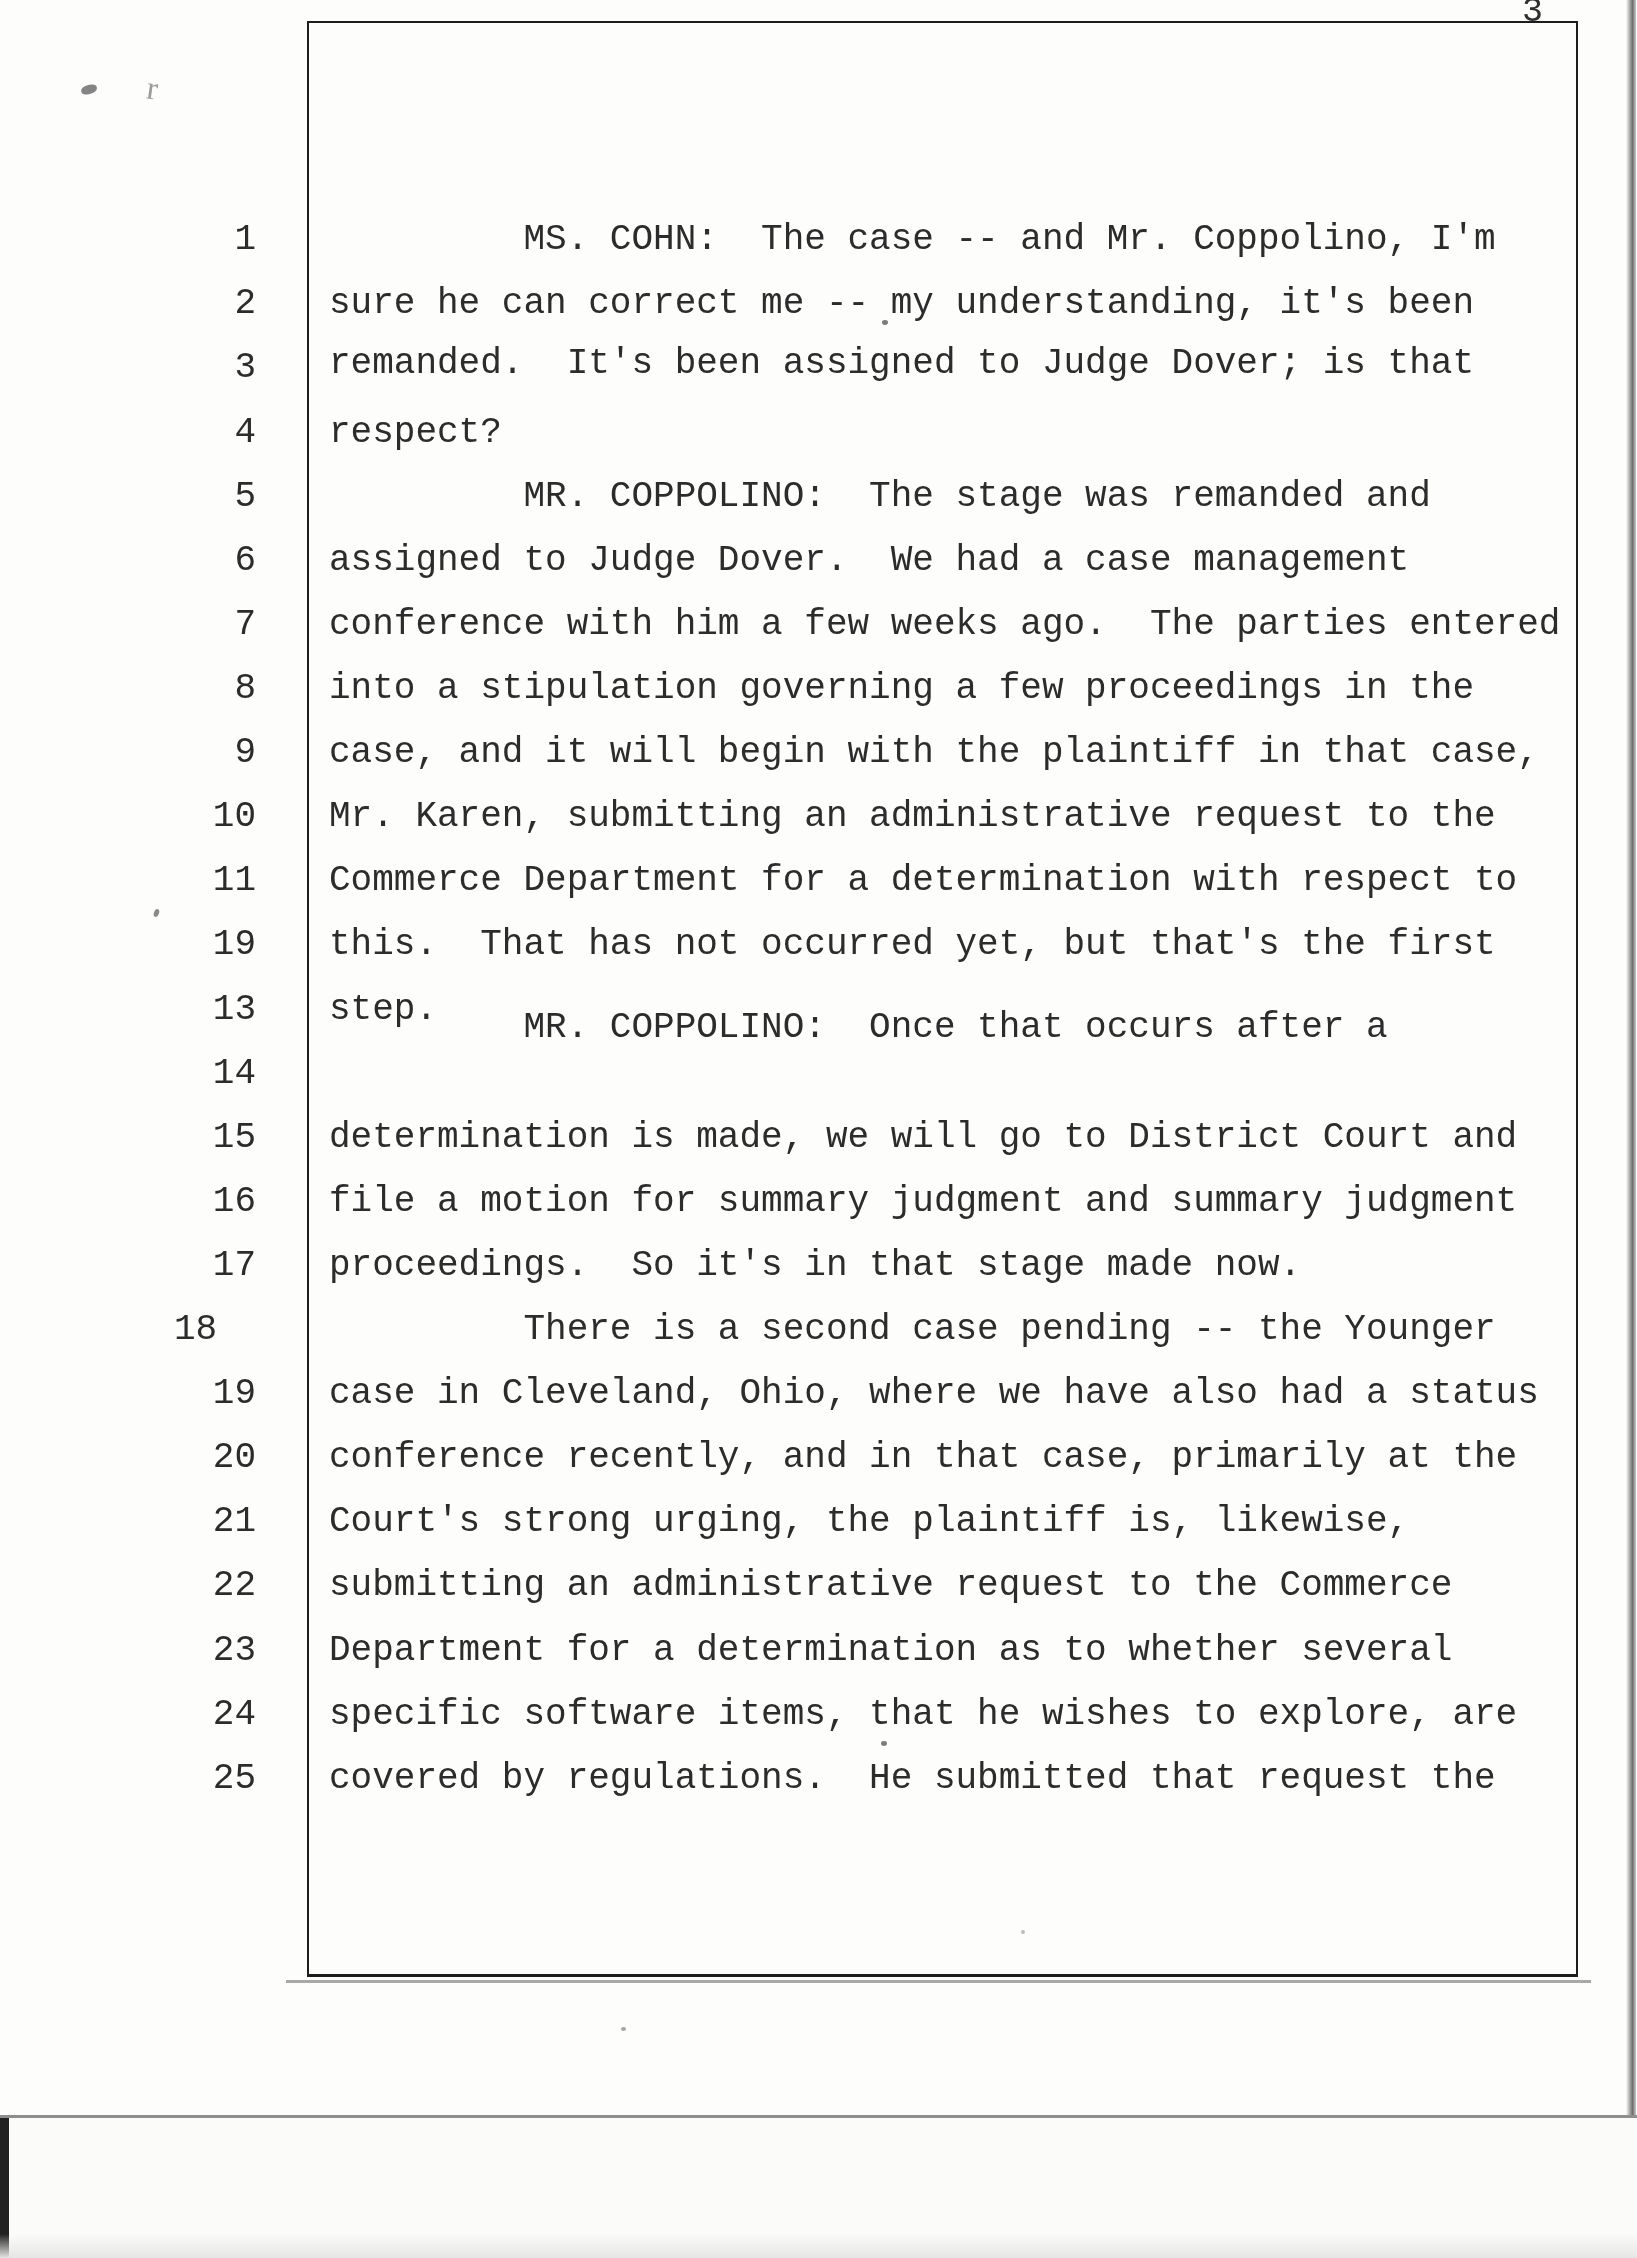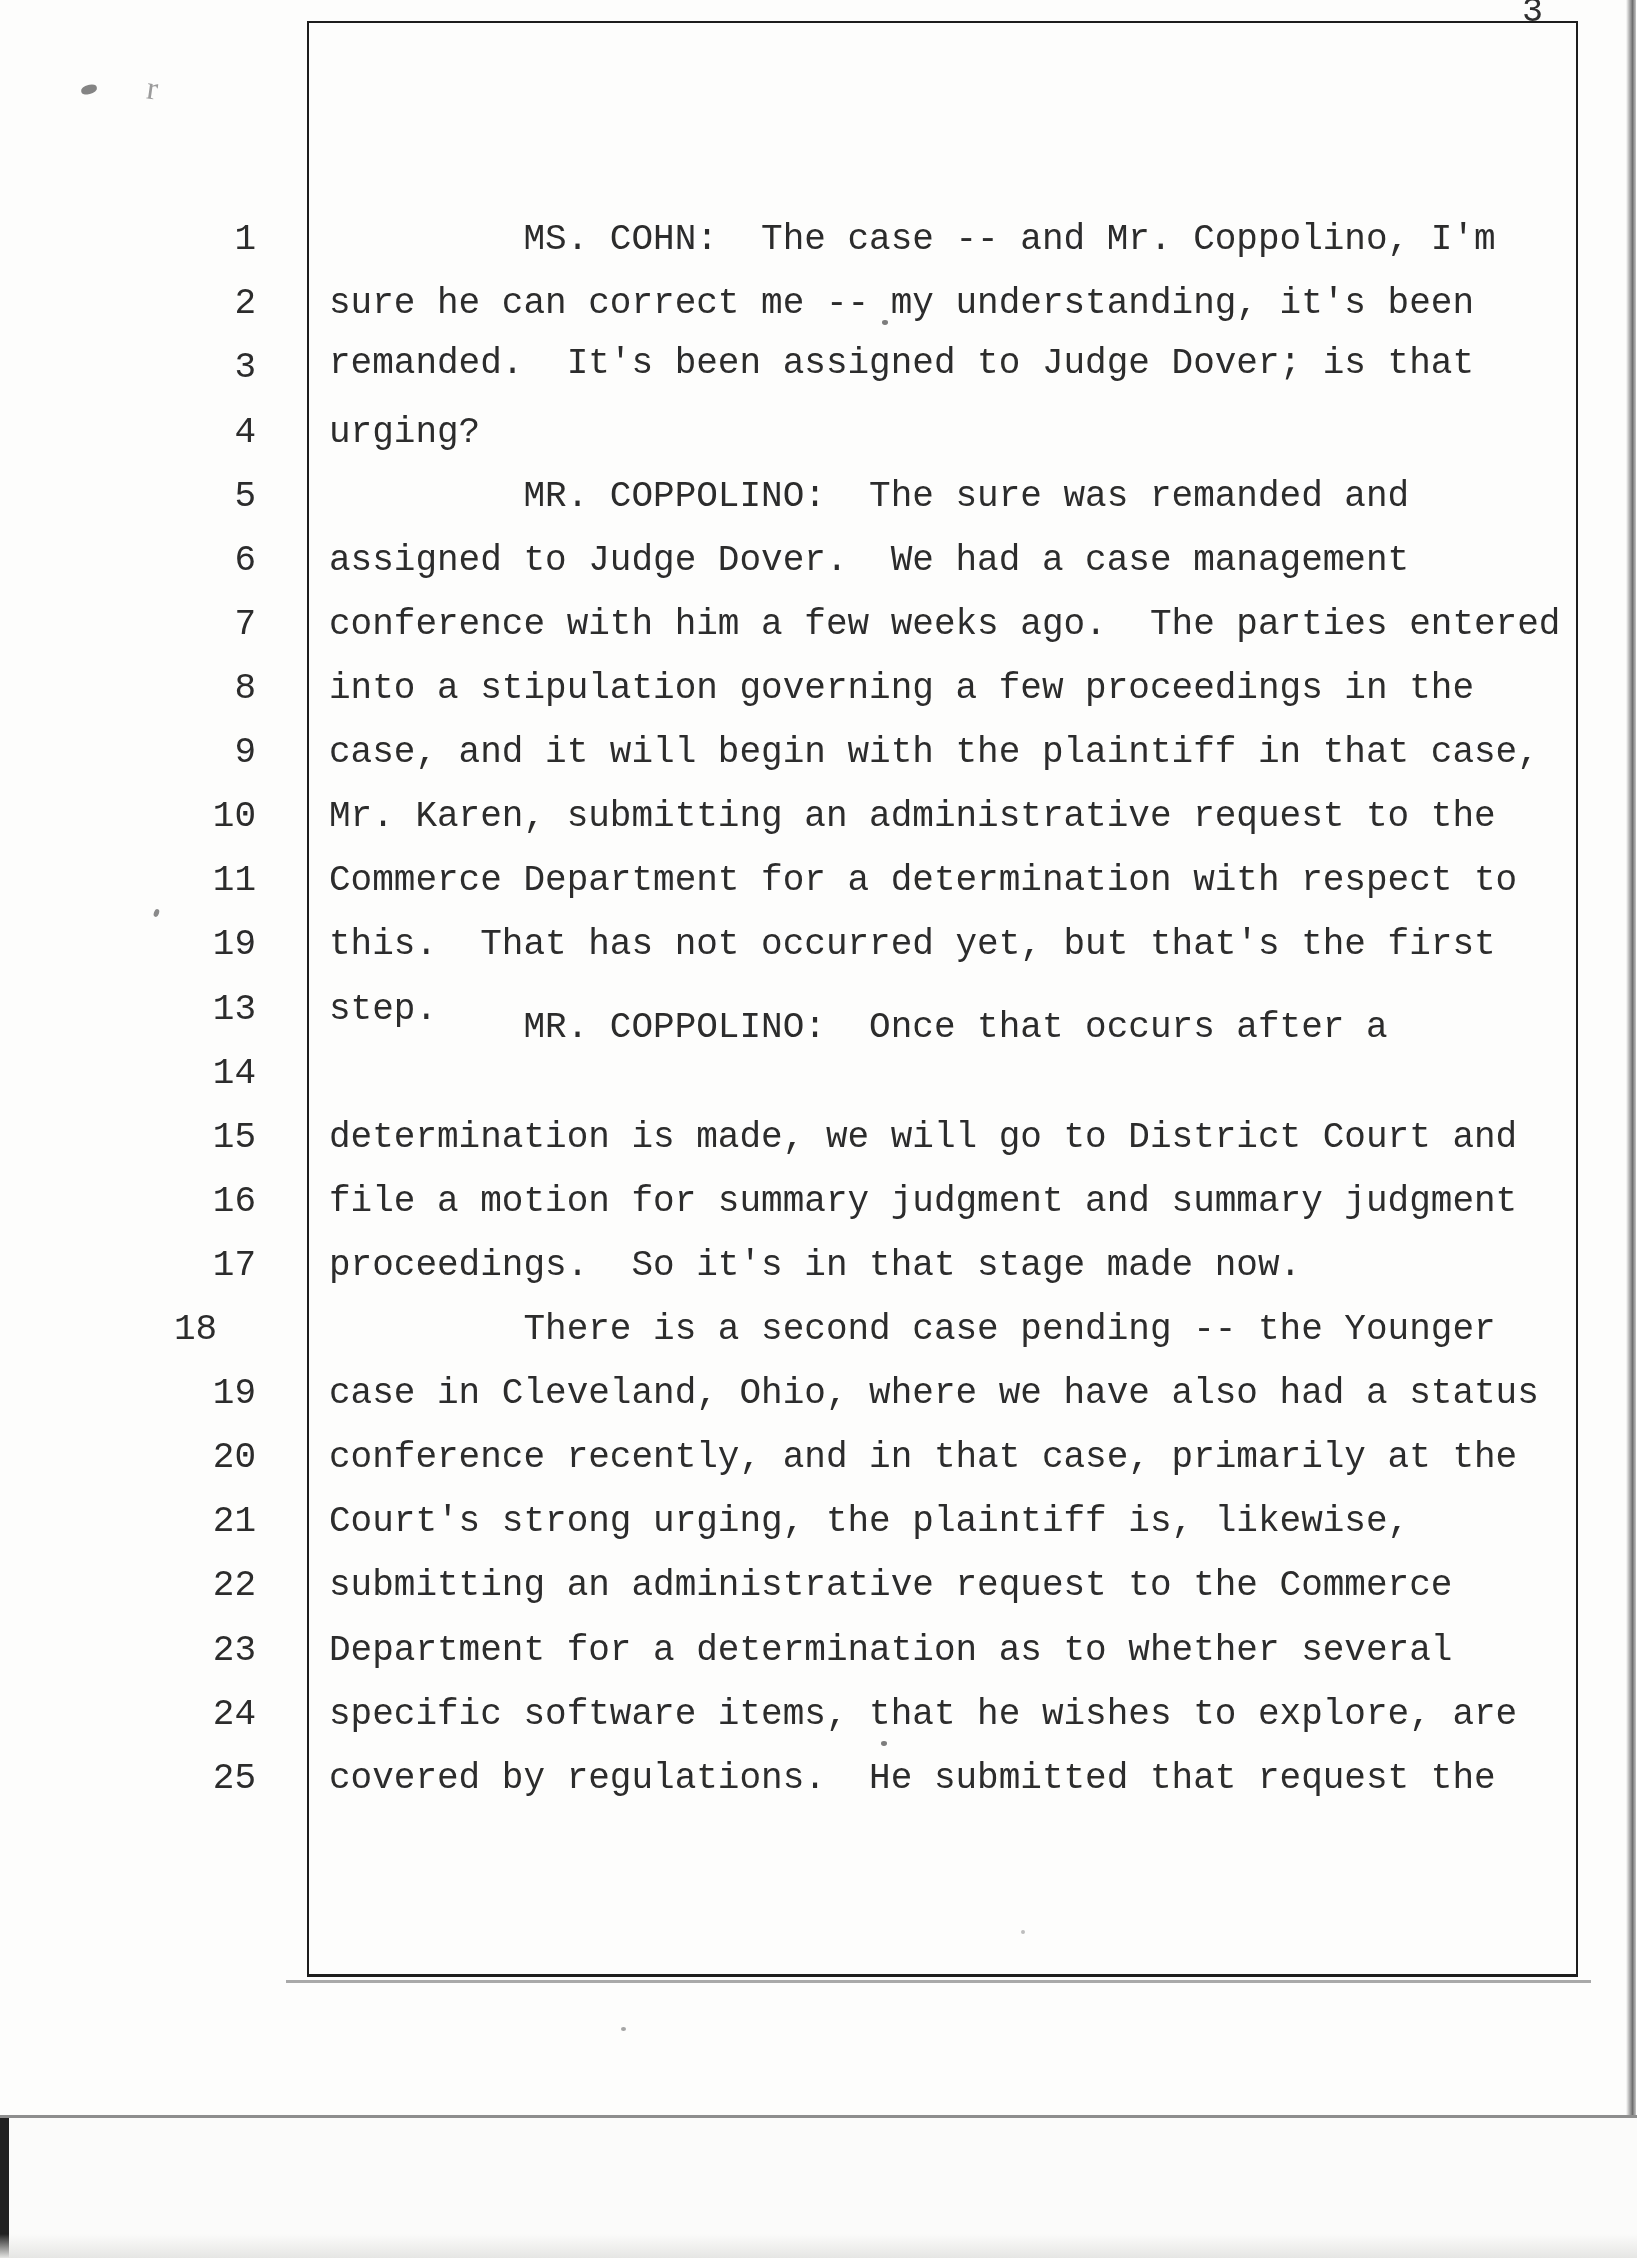--- a/index.html
+++ b/index.html
@@ -144,23 +144,23 @@
   <div class="box-bottom-shadow"></div>
 
   <div id="rows">
       <div class="row-num" style="top: 219px;">1</div>
       <div class="row-text" style="top: 219px;">         MS. COHN:  The case -- and Mr. Coppolino, I'm</div>
       <div class="row-num" style="top: 283px;">2</div>
       <div class="row-text" style="top: 283px;">sure he can correct me -- my understanding, it's been</div>
       <div class="row-num" style="top: 347px;">3</div>
       <div class="row-text" style="top: 331px; margin-top: 12px;">remanded.  It's been assigned to Judge Dover; is that</div>
       <div class="row-num" style="top: 412px;">4</div>
-      <div class="row-text" style="top: 412px;">urging?</div>
+      <div class="row-text" style="top: 412px;">respect?</div>
       <div class="row-num" style="top: 476px;">5</div>
-      <div class="row-text" style="top: 476px;">         MR. COPPOLINO:  The sure was remanded and</div>
+      <div class="row-text" style="top: 476px;">         MR. COPPOLINO:  The stage was remanded and</div>
       <div class="row-num" style="top: 540px;">6</div>
       <div class="row-text" style="top: 540px;">assigned to Judge Dover.  We had a case management</div>
       <div class="row-num" style="top: 604px;">7</div>
       <div class="row-text" style="top: 604px;">conference with him a few weeks ago.  The parties entered</div>
       <div class="row-num" style="top: 668px;">8</div>
       <div class="row-text" style="top: 668px;">into a stipulation governing a few proceedings in the</div>
       <div class="row-num" style="top: 732px;">9</div>
       <div class="row-text" style="top: 732px;">case, and it will begin with the plaintiff in that case,</div>
       <div class="row-num" style="top: 796px;">10</div>
       <div class="row-text" style="top: 796px;">Mr. Karen, submitting an administrative request to the</div>

